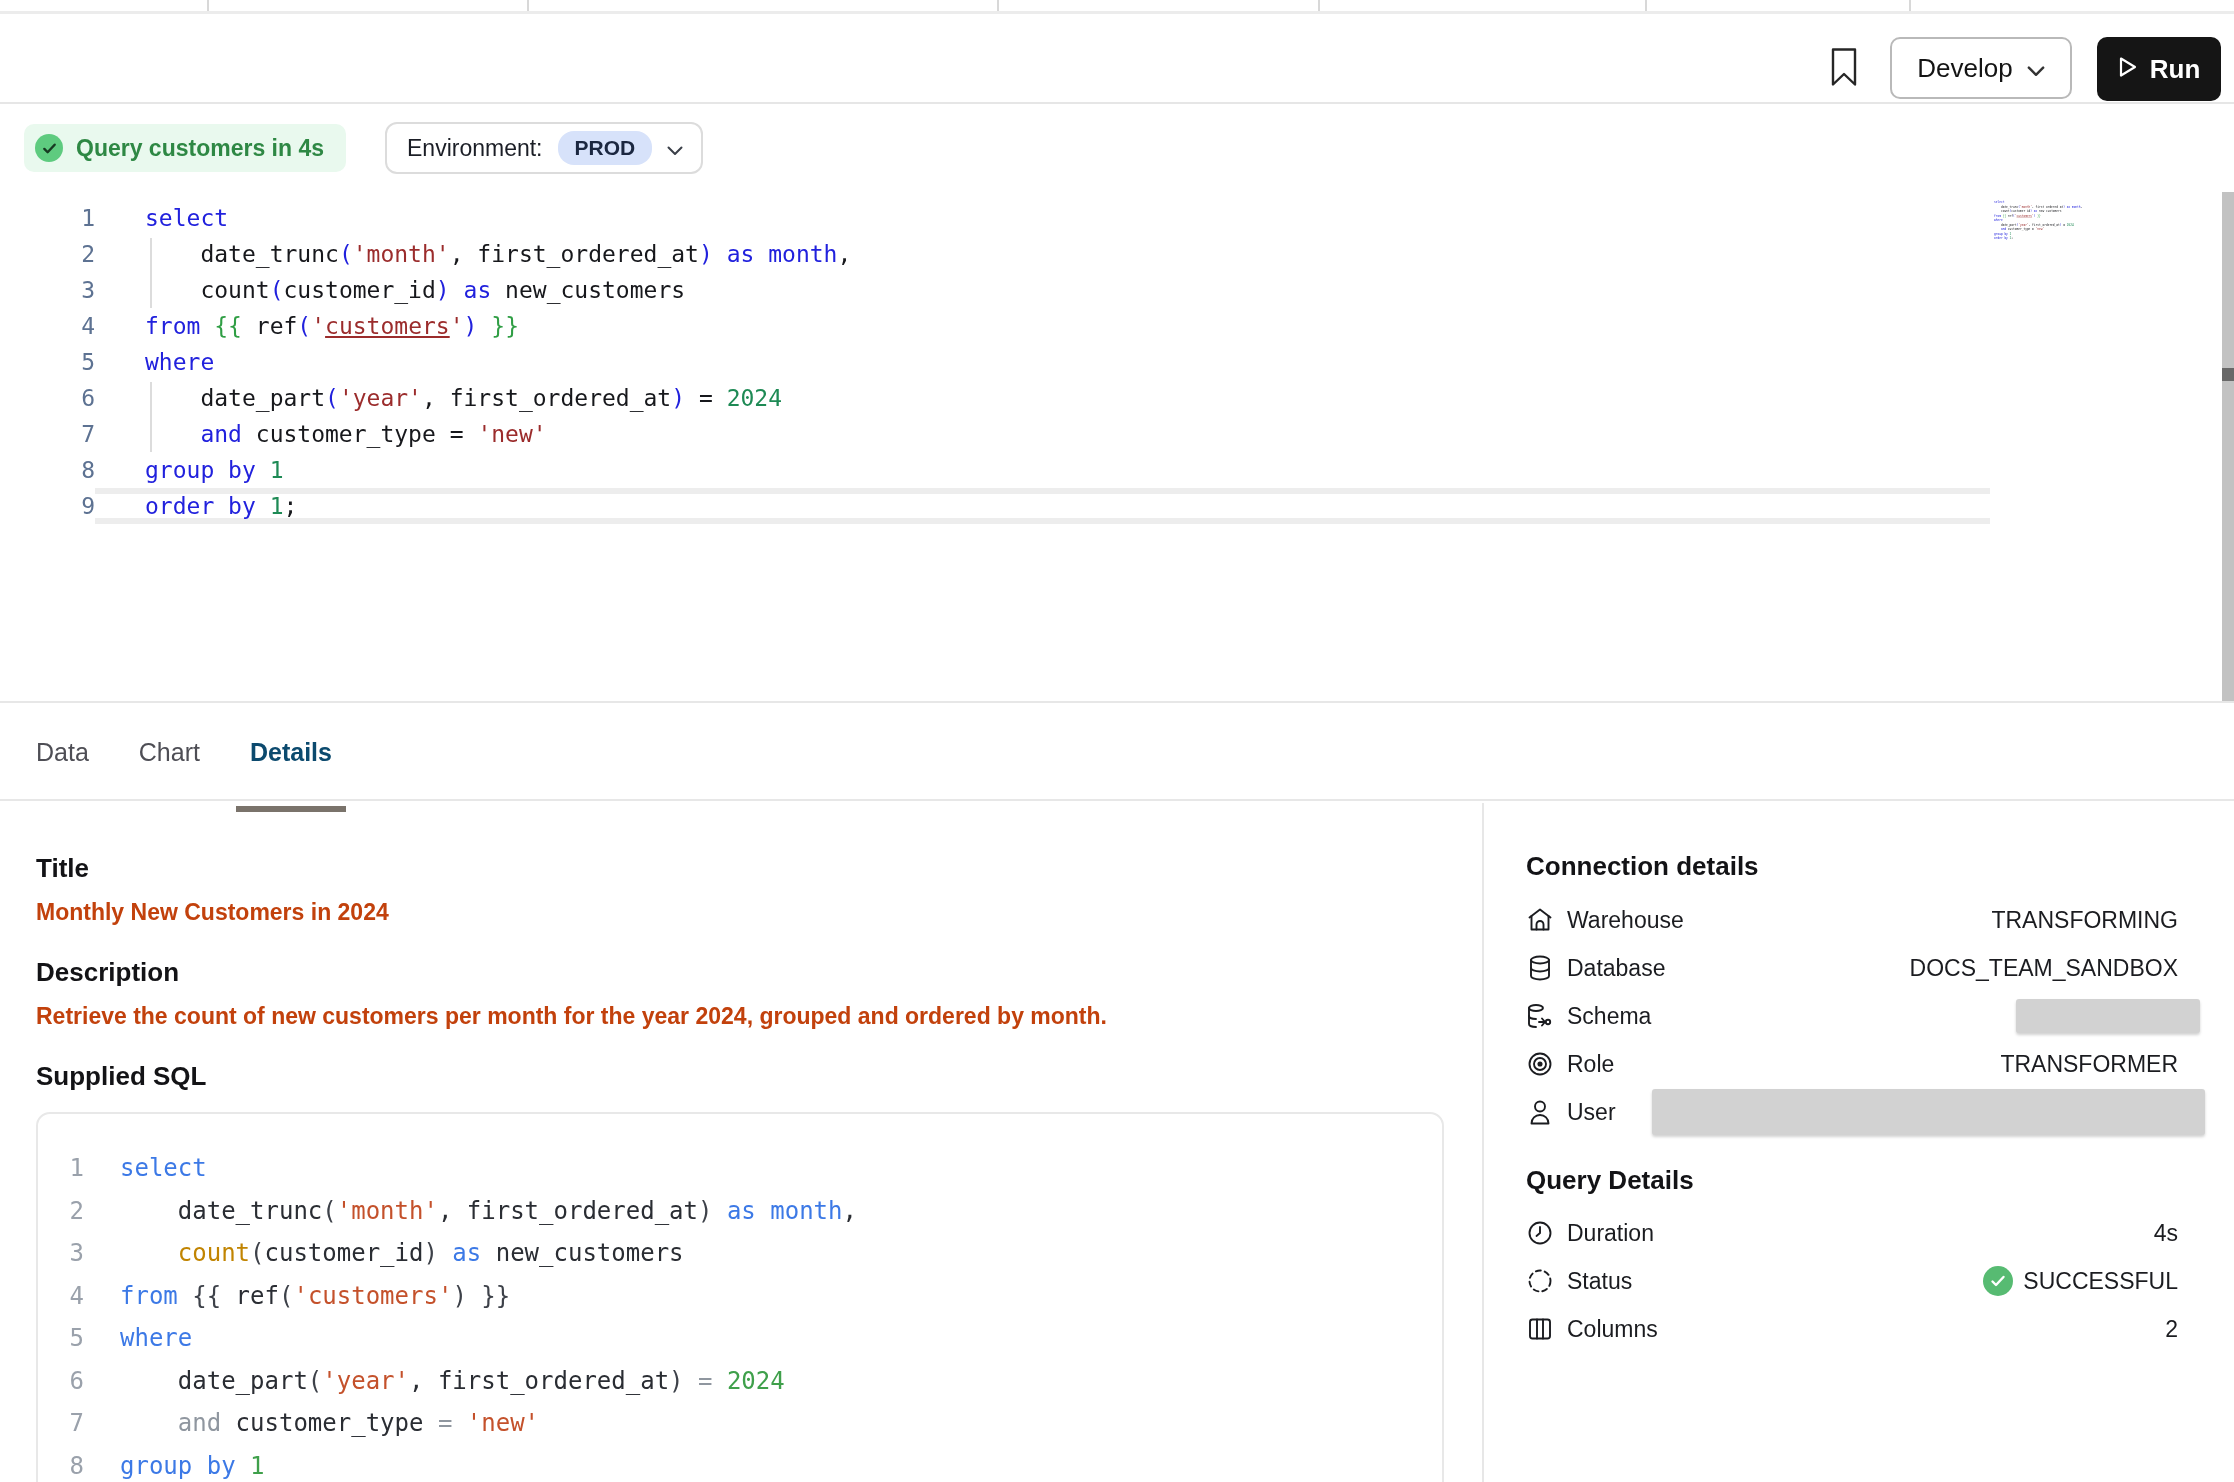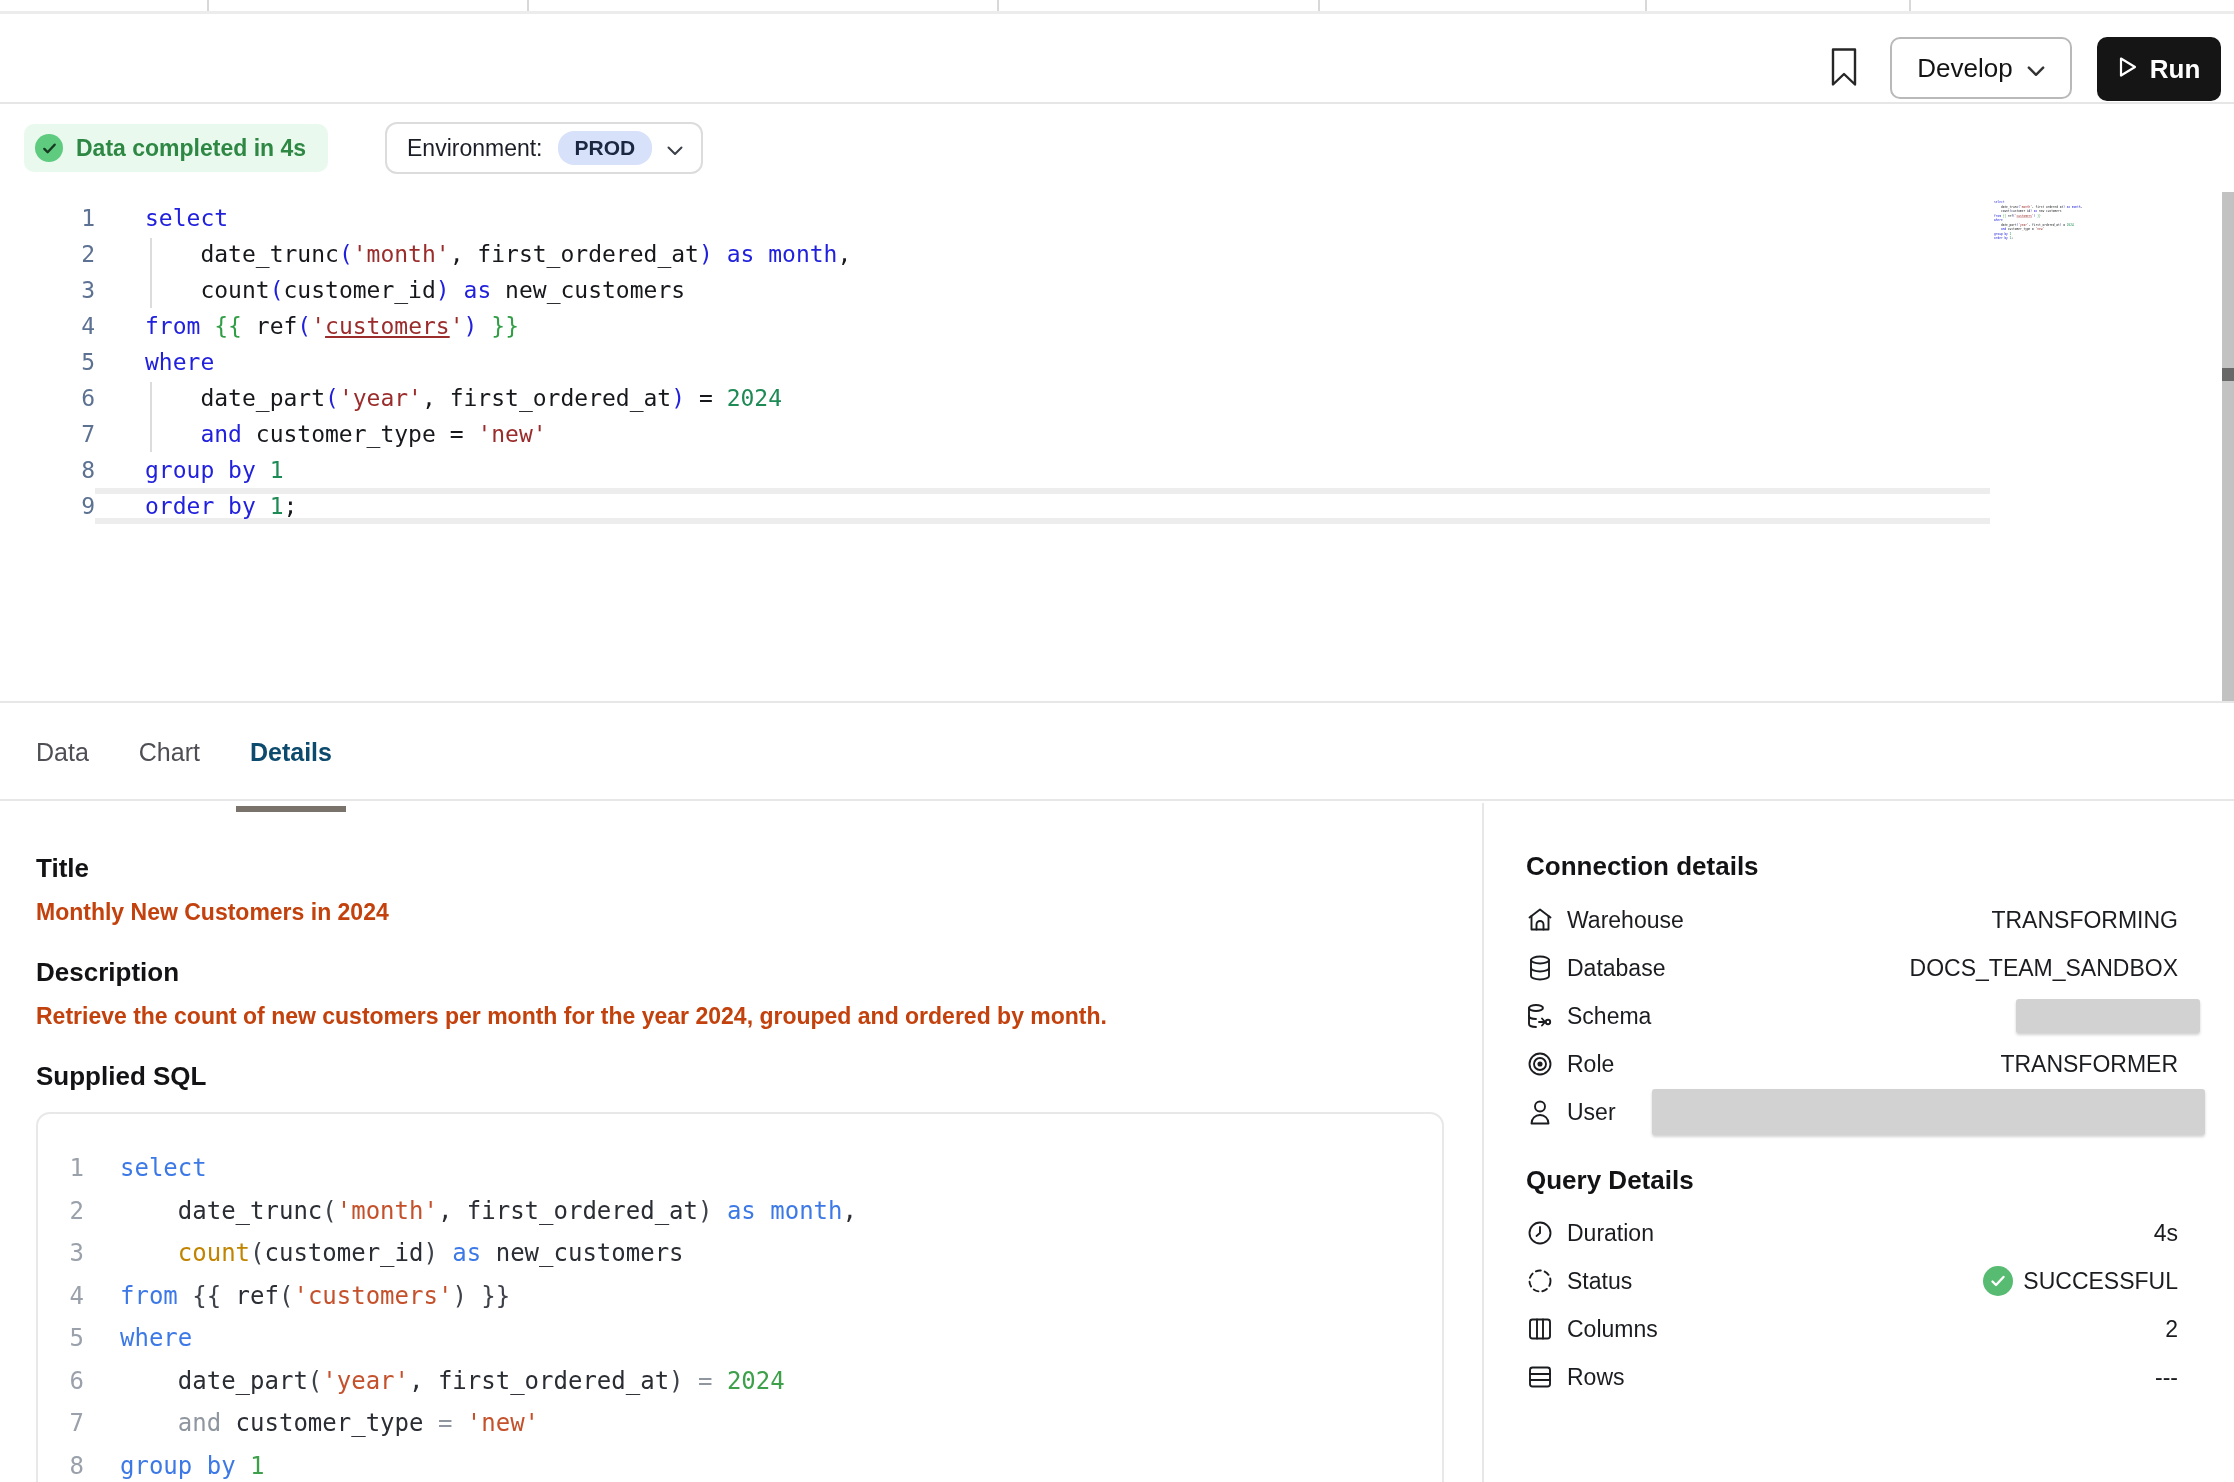--- a/index.html
+++ b/index.html
@@ -132,21 +132,21 @@
     </button>
   </header>
 
   <section>
     <div class="status-badge">
       <span class="ck">
         <svg viewBox="0 0 16 16" width="15" height="15" fill="none" stroke="currentColor" stroke-width="2.6">
             <path d="M2.5 8.5 6 12l7.5-8" stroke-linecap="round" stroke-linejoin="round"></path>
           </svg>
       </span>
-      <span class="txt">Data completed in 4s</span>
+      <span class="txt">Query customers in 4s</span>
     </div>
     <button class="env-select">
       <span>Environment:</span>
       <span class="prod-pill">PROD</span>
       <span class="chev">
         <svg viewBox="0 0 16 10" width="16" height="10" fill="none" stroke="#3a3f48" stroke-width="2">
             <path d="M1.5 1.5 8 8l6.5-6.5" stroke-linecap="round" stroke-linejoin="round"></path>
           </svg>
       </span>
     </button>
@@ -286,28 +286,16 @@
             <svg viewBox="0 0 28 28" width="28" height="28" stroke="currentColor" fill="none" stroke-width="1.9" stroke-linecap="round" stroke-linejoin="round">
               <rect x="4" y="4.5" width="20" height="19" rx="2.5"></rect>
               <path d="M11 4.5v19M17 4.5v19"></path>
             </svg>
           </span>
           <span>Columns</span>
           <span class="sb-val">
             <span>2</span>
           </span>
         </div>
-        <div class="sb-row">
-          <span class="sb-icon">
-            <svg viewBox="0 0 28 28" width="28" height="28" stroke="currentColor" fill="none" stroke-width="1.9" stroke-linecap="round" stroke-linejoin="round">
-              <rect x="4" y="4.5" width="20" height="19" rx="2.5"></rect>
-              <path d="M4 11h20M4 17h20"></path>
-            </svg>
-          </span>
-          <span>Rows</span>
-          <span class="sb-val">
-            <span>---</span>
-          </span>
-        </div>
       </div>
   </aside>
 
 </div>
 
 </body></html>

